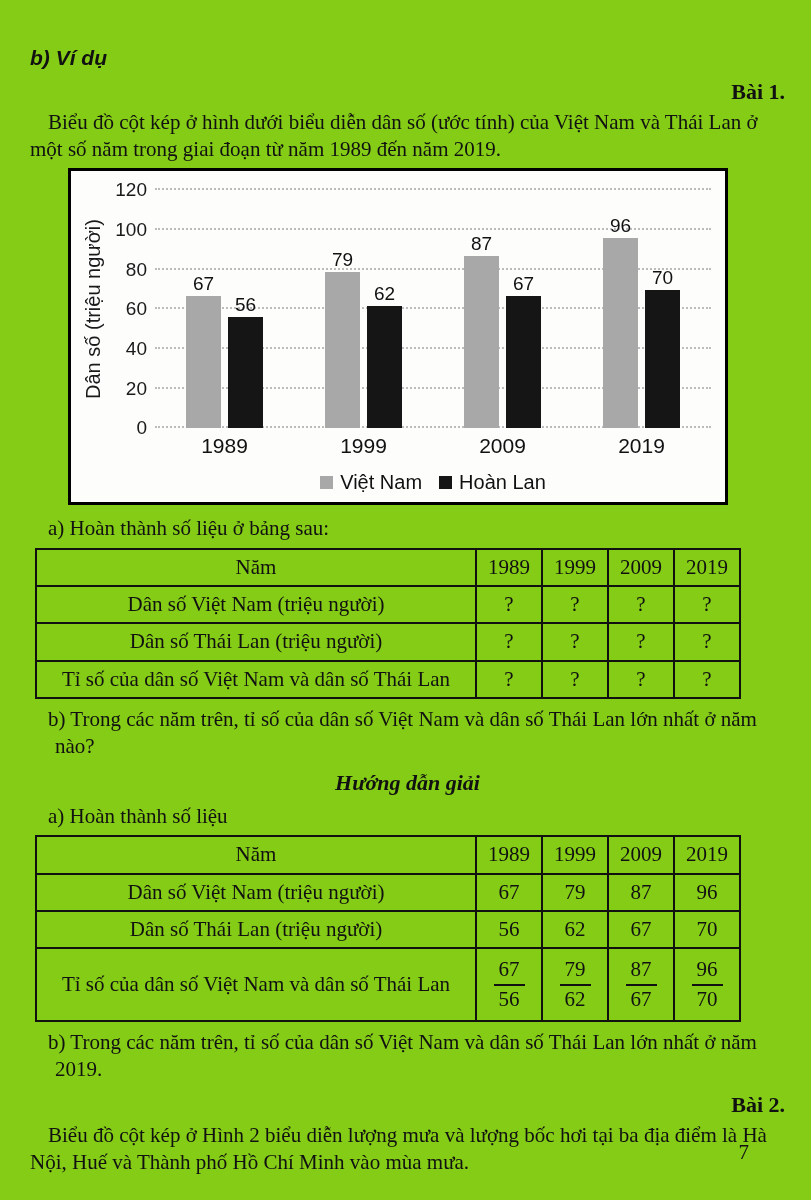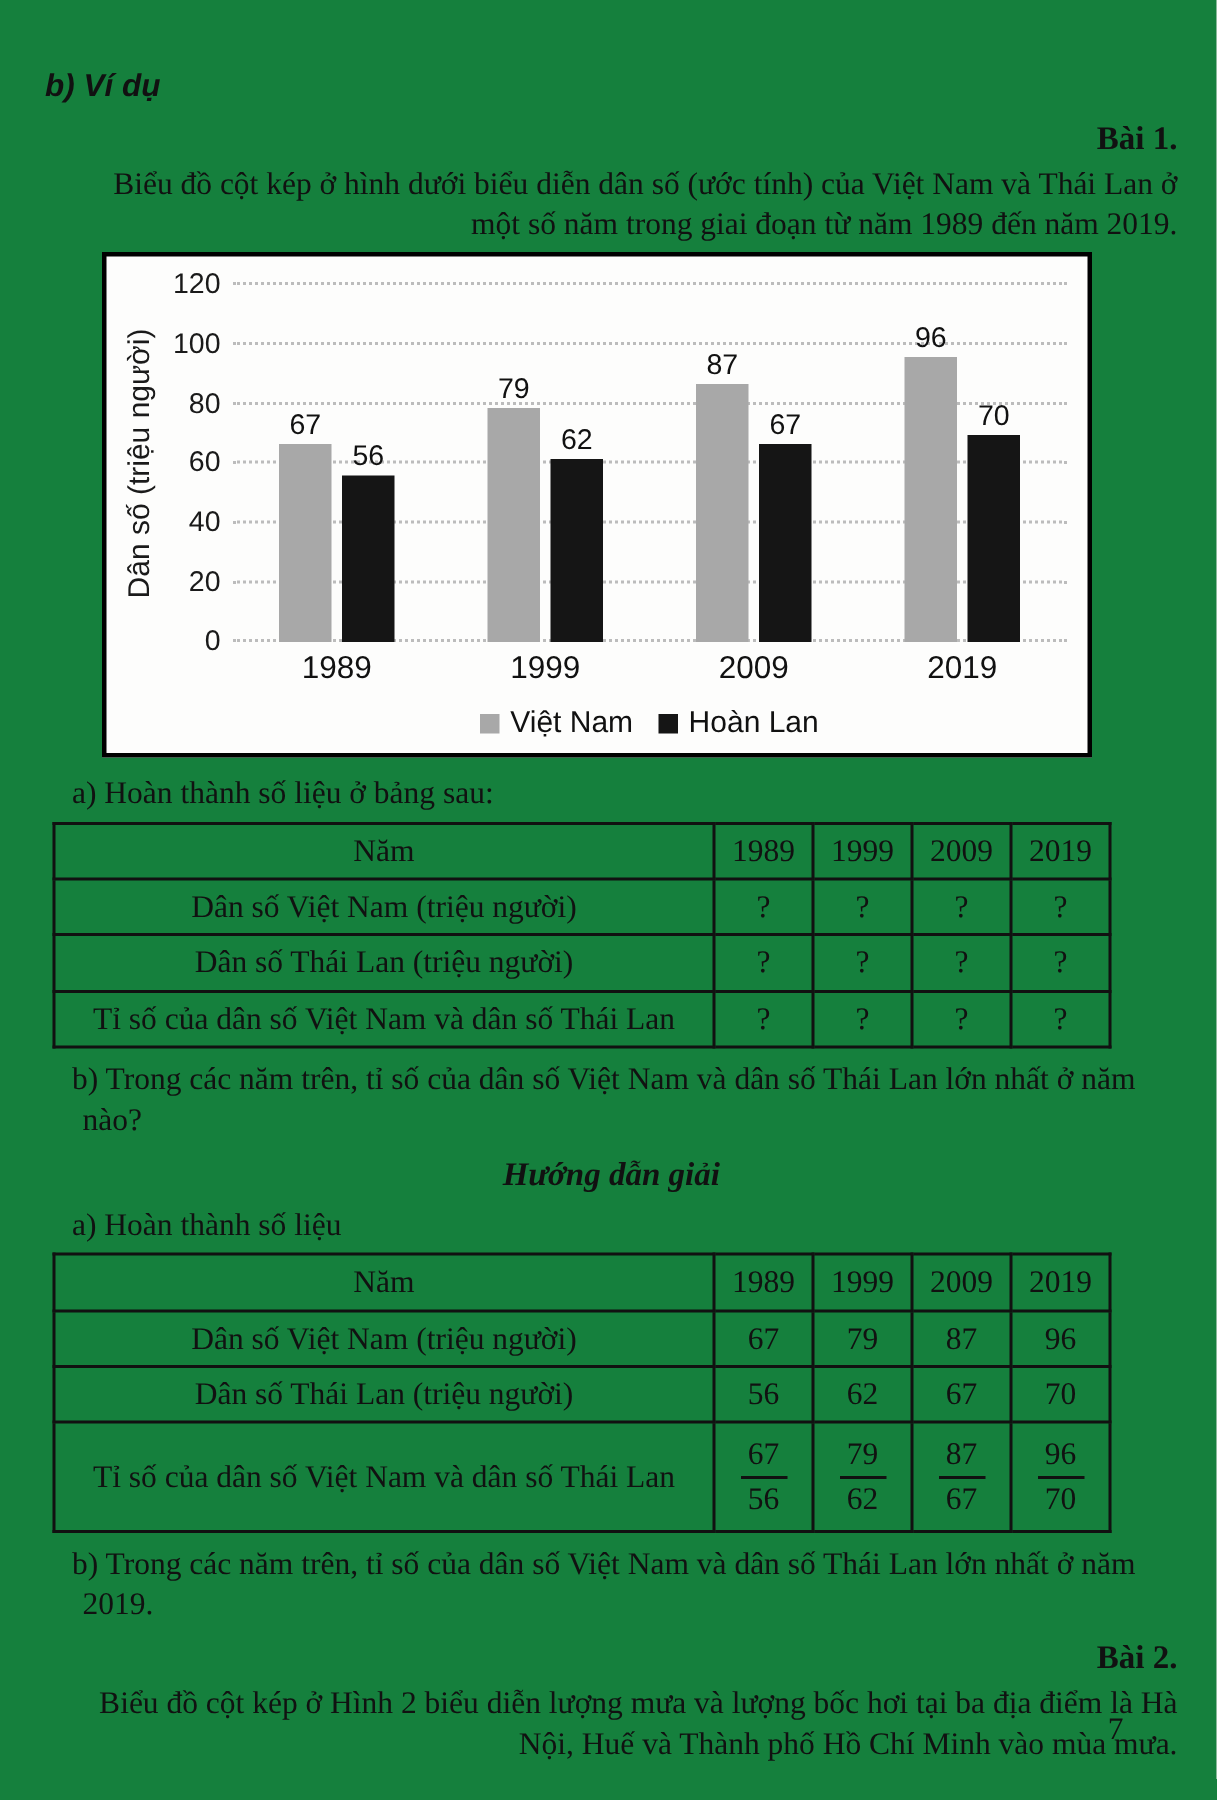--- a/index.html
+++ b/index.html
@@ -1,35 +1,35 @@
 <!DOCTYPE html>
 <html><head>
 <meta charset="utf-8">
 <style>
   * { margin: 0; padding: 0; box-sizing: border-box; }
   html, body { background: #e8e8e6; }
   .page {
     position: relative;
     width: 811px; height: 1200px;
     margin: 0 auto;
-    background: #15803d;
+    background: #84cc16;
     color: #111;
     font-family: "Liberation Serif", serif;
     font-size: 21px;
     line-height: 1.3;
     padding: 44px 26px 0 30px;
     overflow: hidden;
   }
   .section-label {
     font-family: "Liberation Sans", sans-serif;
     font-weight: bold; font-style: italic;
     font-size: 21px; margin-bottom: 7px;
   }
   .exercise-title { font-weight: bold; font-size: 22px; margin-left: -9px; margin-bottom: 2px; text-align: right; }
-  .para { text-indent: 18px; margin-bottom: 5px; text-align: right; }
+  .para { text-indent: 18px; margin-bottom: 5px; }
   .hang { margin-left: 25px; text-indent: -7px; margin-bottom: 8px; }
   .a-label { margin-left: 18px; margin-bottom: 5px; }
   .solution-title { font-weight: bold; font-style: italic; font-size: 22px; text-align: center; margin: 5px 0 6px 0; }
 
   
   .chart-box {
     width: 660px; margin: 4px 0 10px 38px;
     border: 3px solid #000;
     background: #fdfdfc;
     padding: 19px 14px 0 6px;

